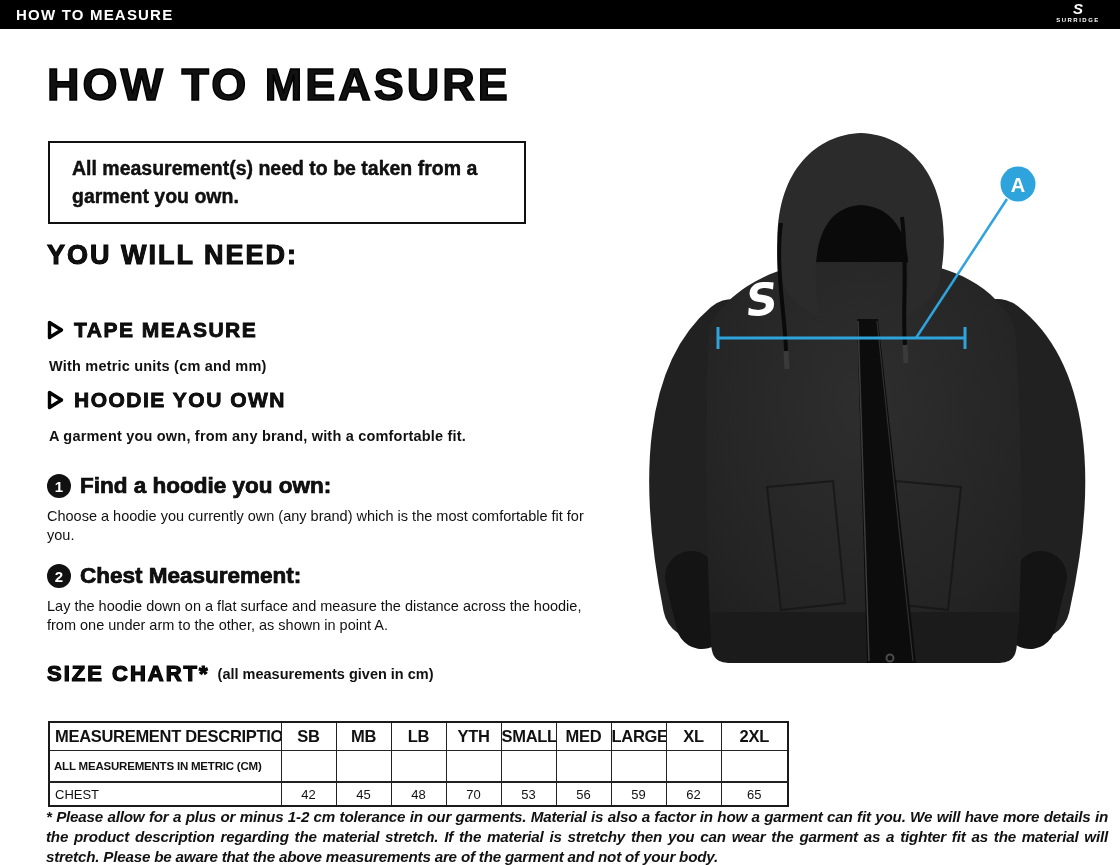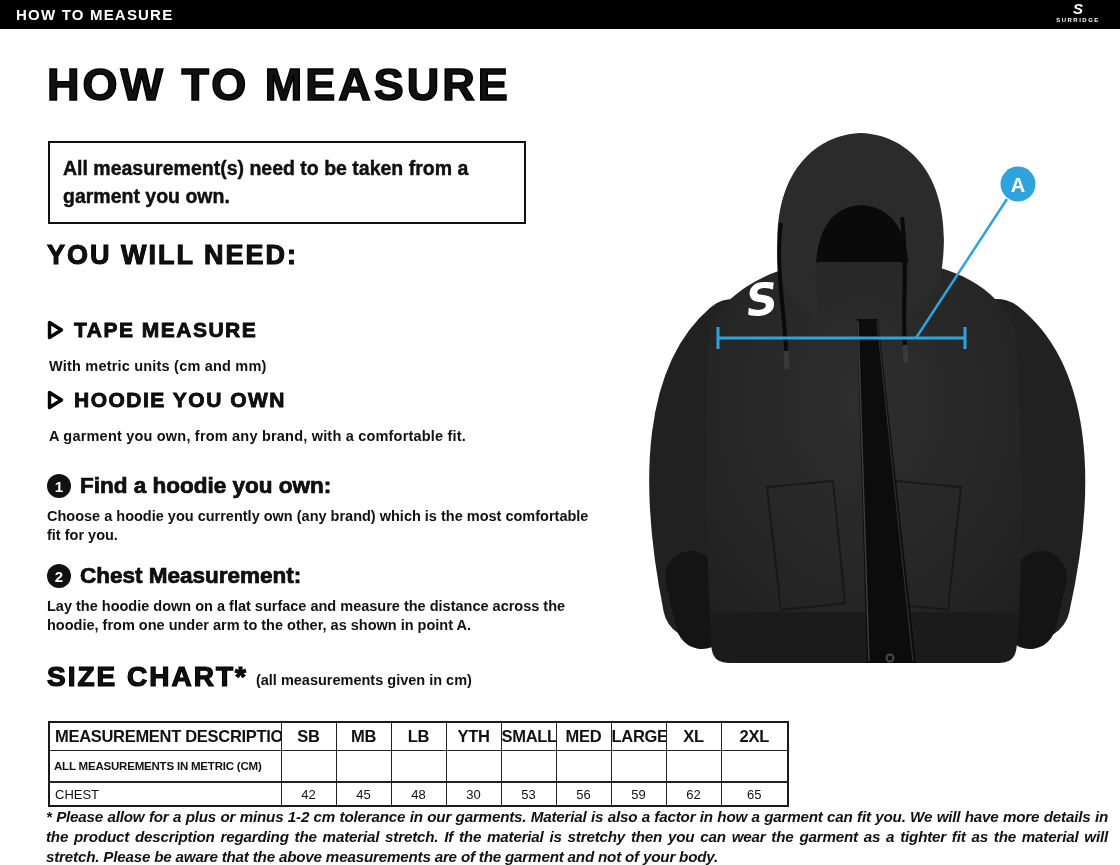--- a/index.html
+++ b/index.html
@@ -25,21 +25,21 @@
   .brand-name { display:block; font-size:6px; font-weight:bold; letter-spacing:1.5px; margin-top:1px; }
 
   
   .page-title {
     position:absolute; left:47px; top:62px;
     font-size:45px; font-weight:bold; letter-spacing:3px; line-height:1;
     -webkit-text-stroke:1.5px #000;
   }
   .notice-box {
     position:absolute; left:48px; top:141px; width:478px;
-    border:2.5px solid #111; padding:12px 13px;
+    border:2.5px solid #111; padding:12px 22px;
     font-size:19.5px; font-weight:bold; line-height:1.42;
     -webkit-text-stroke:0.4px #000;
   }
   .ywn-heading {
     position:absolute; left:47px; top:240px;
     font-size:27px; font-weight:bold; letter-spacing:2px;
     -webkit-text-stroke:1px #000;
   }
   .need-item { position:absolute; left:47px; }
   .need-item.first { top:318px; }
@@ -51,24 +51,24 @@
   .step { position:absolute; left:47px; width:548px; }
   .step.first { top:473px; }
   .step.second { top:563px; }
   .step-head { display:flex; align-items:center; gap:9px; }
   .step-num {
     width:24px; height:24px; border-radius:50%; background:#111; color:#fff;
     font-size:15px; font-weight:bold; display:flex; align-items:center; justify-content:center;
     flex:0 0 24px;
   }
   .step-title { font-size:22.5px; font-weight:bold; -webkit-text-stroke:0.7px #000; }
-  .step-desc { margin-top:8px; font-size:14.5px; font-weight:bold; line-height:1.28; }
+  .step-desc { margin-top:8px; font-size:14.5px; font-weight:normal; line-height:1.28; }
 
   .size-heading { position:absolute; left:47px; top:663px; display:flex; align-items:flex-end; gap:8px; }
-  .size-heading-main { font-size:28px; font-weight:bold; letter-spacing:2px; line-height:1; -webkit-text-stroke:1.2px #000; }
+  .size-heading-main { font-size:22px; font-weight:bold; letter-spacing:2px; line-height:1; -webkit-text-stroke:1.2px #000; }
   .size-heading-sub { font-size:14.5px; font-weight:bold; padding-bottom:3px; }
 
   
   table.size-table {
     position:absolute; left:48px; top:721px; width:741px;
     border-collapse:collapse; table-layout:fixed;
     border:2.5px solid #1a1a1a;
   }
   .size-table th, .size-table td { border:1.3px solid #222; overflow:hidden; white-space:nowrap; }
   .size-table col.c-desc { width:232px; }
@@ -185,21 +185,21 @@
       <td></td>
       <td></td>
       <td></td>
       <td></td>
     </tr>
     <tr class="value-row">
       <td class="lbl">CHEST</td>
       <td>42</td>
       <td>45</td>
       <td>48</td>
-      <td>30</td>
+      <td>70</td>
       <td>53</td>
       <td>56</td>
       <td>59</td>
       <td>62</td>
       <td>65</td>
     </tr>
   </tbody>
 </table>
 
 <p class="footnote">* Please allow for a plus or minus 1-2 cm tolerance in our garments. Material is also a factor in how a garment can fit you. We will have more details in the product description regarding the material stretch.  If the material is stretchy then you can wear the garment as a tighter fit as the material will stretch.  Please be aware that the above measurements are of the garment and not of your body.</p>

